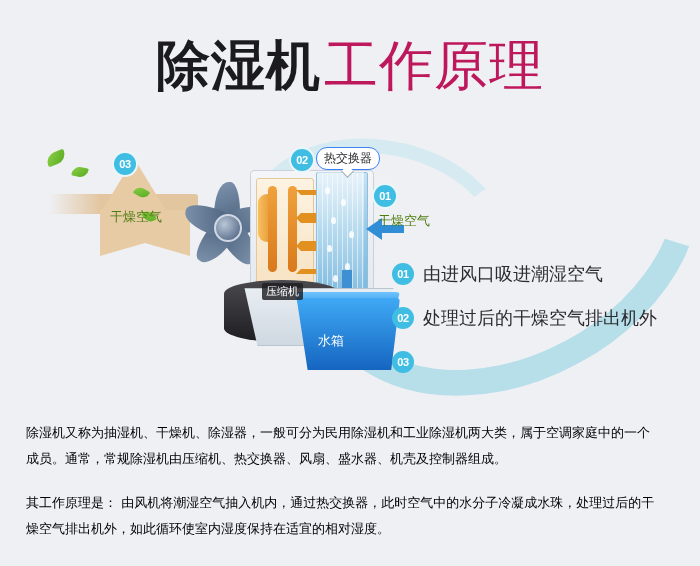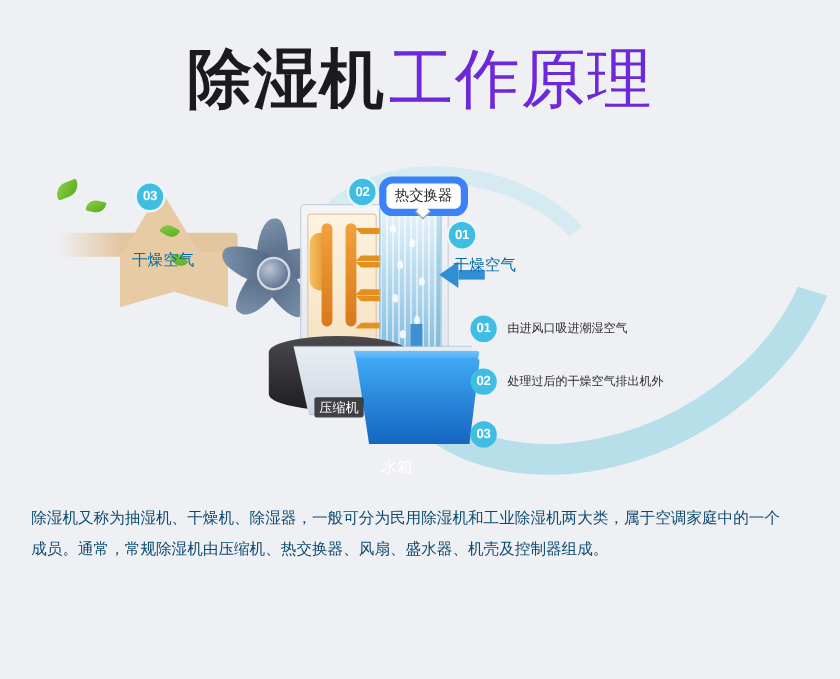--- a/index.html
+++ b/index.html
@@ -32,21 +32,21 @@
   .title-strong {
     font-size: 54px;
     font-weight: bold;
     color: #1b1b1f;
     letter-spacing: 1px;
     font-family: "DejaVu Sans", "Liberation Sans", sans-serif;
   }
   .title-light {
     font-size: 54px;
     font-weight: normal;
-    color: #6d28d9;
+    color: #be185d;
     letter-spacing: 1px;
     margin-left: 3px;
     font-family: "DejaVu Sans", "Liberation Sans", sans-serif;
   }
 
   
   .stage {
     position: absolute;
     left: 0;
     top: 120px;
@@ -343,21 +343,21 @@
   .cl-03 { left: 114px; top: 33px; }
   .cl-02 { left: 291px; top: 29px; }
   .cl-01 { left: 374px; top: 65px; }
 
   .callout-bubble {
     position: absolute;
     left: 316px;
     top: 27px;
     padding: 2px 7px;
     background: #ffffff;
-    border: 6px solid #3b82f6;
+    border: 1px solid #3b82f6;
     border-radius: 11px;
     font-size: 12px;
     color: #2a2a2e;
     white-space: nowrap;
     font-family: "DejaVu Sans", "Liberation Sans", sans-serif;
   }
   .callout-bubble::after {
     content: "";
     position: absolute;
     left: 26px;
@@ -366,33 +366,32 @@
     height: 8px;
     background: #ffffff;
     border-right: 1px solid #9aa3ad;
     border-bottom: 1px solid #9aa3ad;
     transform: rotate(45deg);
   }
 
   .diagram-label {
     position: absolute;
     font-size: 13px;
-    color: #0369a1;
+    color: #4d7c0f;
     white-space: nowrap;
     font-family: "DejaVu Sans", "Liberation Sans", sans-serif;
   }
   .lbl-dry { left: 110px; top: 88px; }
   .lbl-humid { left: 378px; top: 92px; }
 
   .part-label {
     position: absolute;
     font-size: 11px;
     white-space: nowrap;
     font-family: "DejaVu Sans", "Liberation Sans", sans-serif;
-    margin-top: 48px;
   }
   .lbl-compressor {
     left: 262px;
     top: 163px;
     color: #ffffff;
     background: rgba(30,30,34,.82);
     padding: 1px 4px;
     border-radius: 2px;
   }
   .lbl-tank {
@@ -423,37 +422,37 @@
     color: #ffffff;
     font-size: 11px;
     font-weight: bold;
     line-height: 22px;
     text-align: center;
     letter-spacing: -0.3px;
     font-family: "Liberation Sans", sans-serif;
   }
   .step-text {
     margin-left: 9px;
-    font-size: 10px;
+    font-size: 18px;
     color: #2b2b30;
     white-space: nowrap;
     font-family: "DejaVu Sans", "Liberation Sans", sans-serif;
   }
 
   
   .body-copy {
     position: absolute;
     left: 26px;
     top: 420px;
     width: 648px;
   }
   .para {
     font-size: 13px;
     line-height: 26px;
-    color: #0c4a6e;
+    color: #000000;
     margin: 0 17px 18px 0;
     font-family: "DejaVu Sans", "Liberation Sans", sans-serif;
   }
   .para:last-child { margin-bottom: 0; }
 </style>
 </head>
 <body>
 
 <div class="page">
 
@@ -535,15 +534,16 @@
       <div class="step-badge">02</div>
       <div class="step-text">处理过后的干燥空气排出机外</div>
     </div>
     <div class="step-row">
       <div class="step-badge">03</div>
     </div>
   </div>
 
   <div class="body-copy">
     <p class="para">除湿机又称为抽湿机、干燥机、除湿器，一般可分为民用除湿机和工业除湿机两大类，属于空调家庭中的一个成员。通常，常规除湿机由压缩机、热交换器、风扇、盛水器、机壳及控制器组成。</p>
+    <p class="para">其工作原理是： 由风机将潮湿空气抽入机内，通过热交换器，此时空气中的水分子冷凝成水珠，处理过后的干燥空气排出机外，如此循环使室内湿度保持在适宜的相对湿度。</p>
   </div>
 
 </div>
 
 </body></html>

